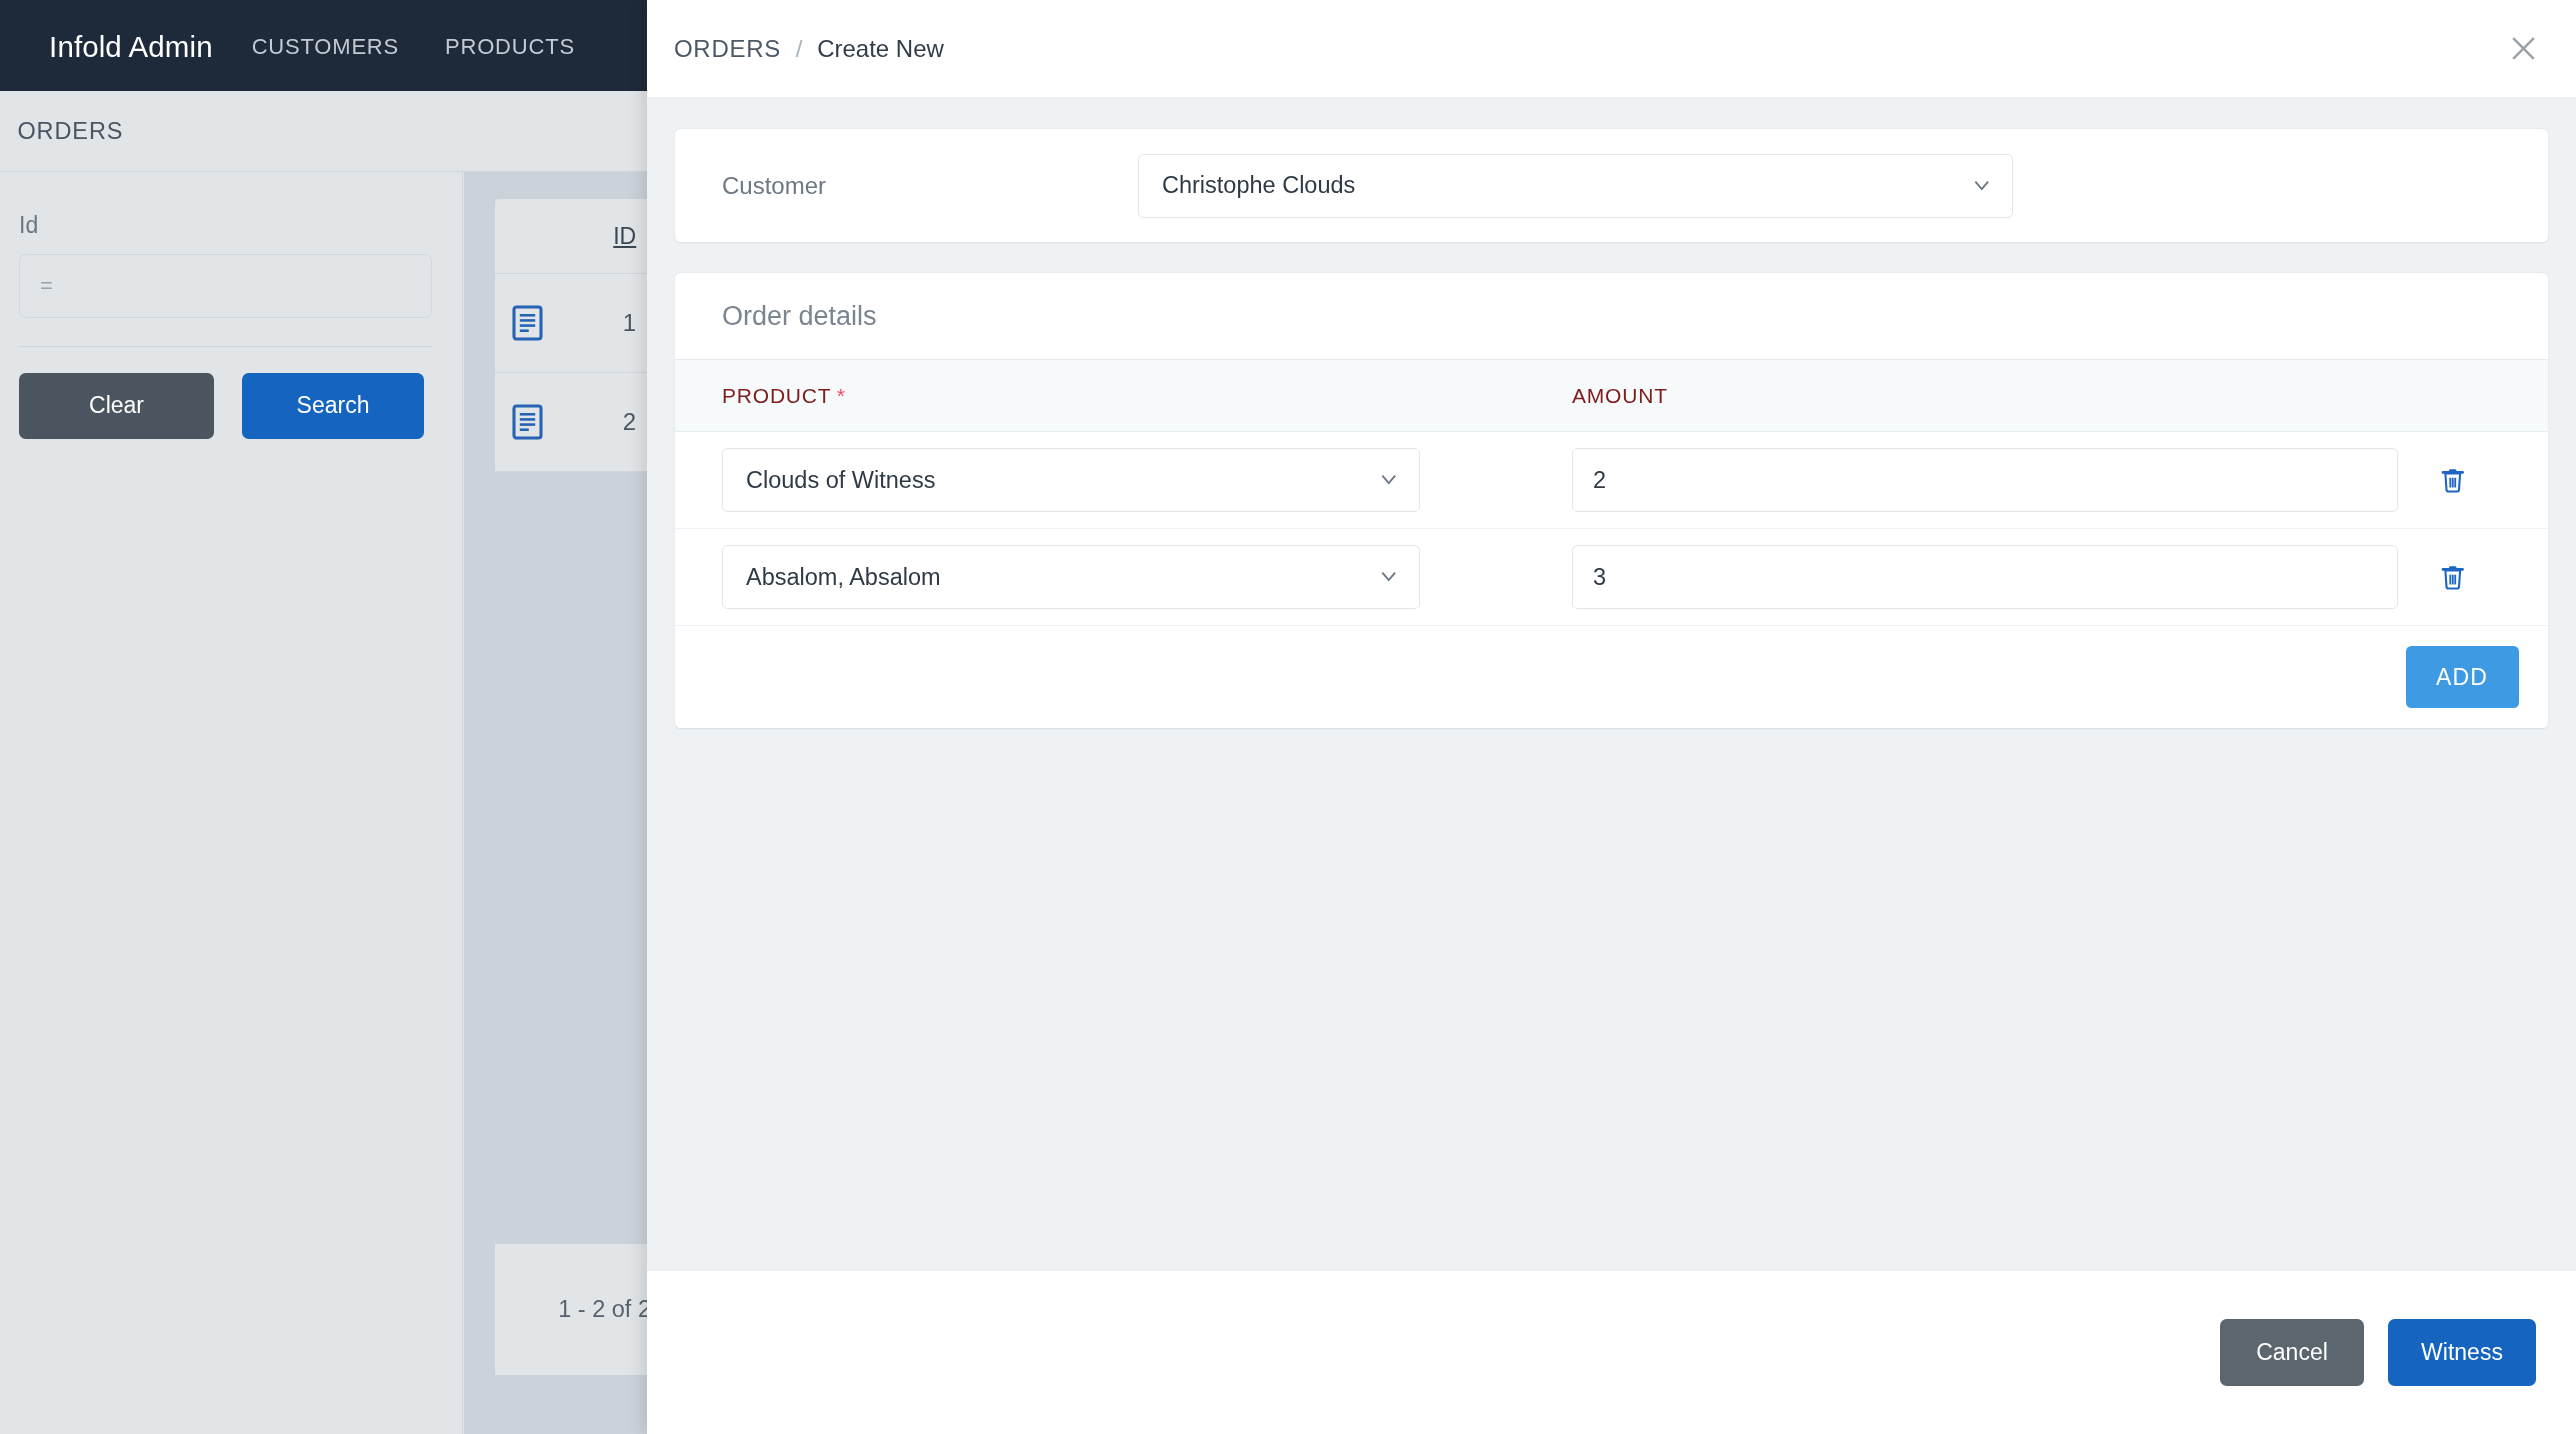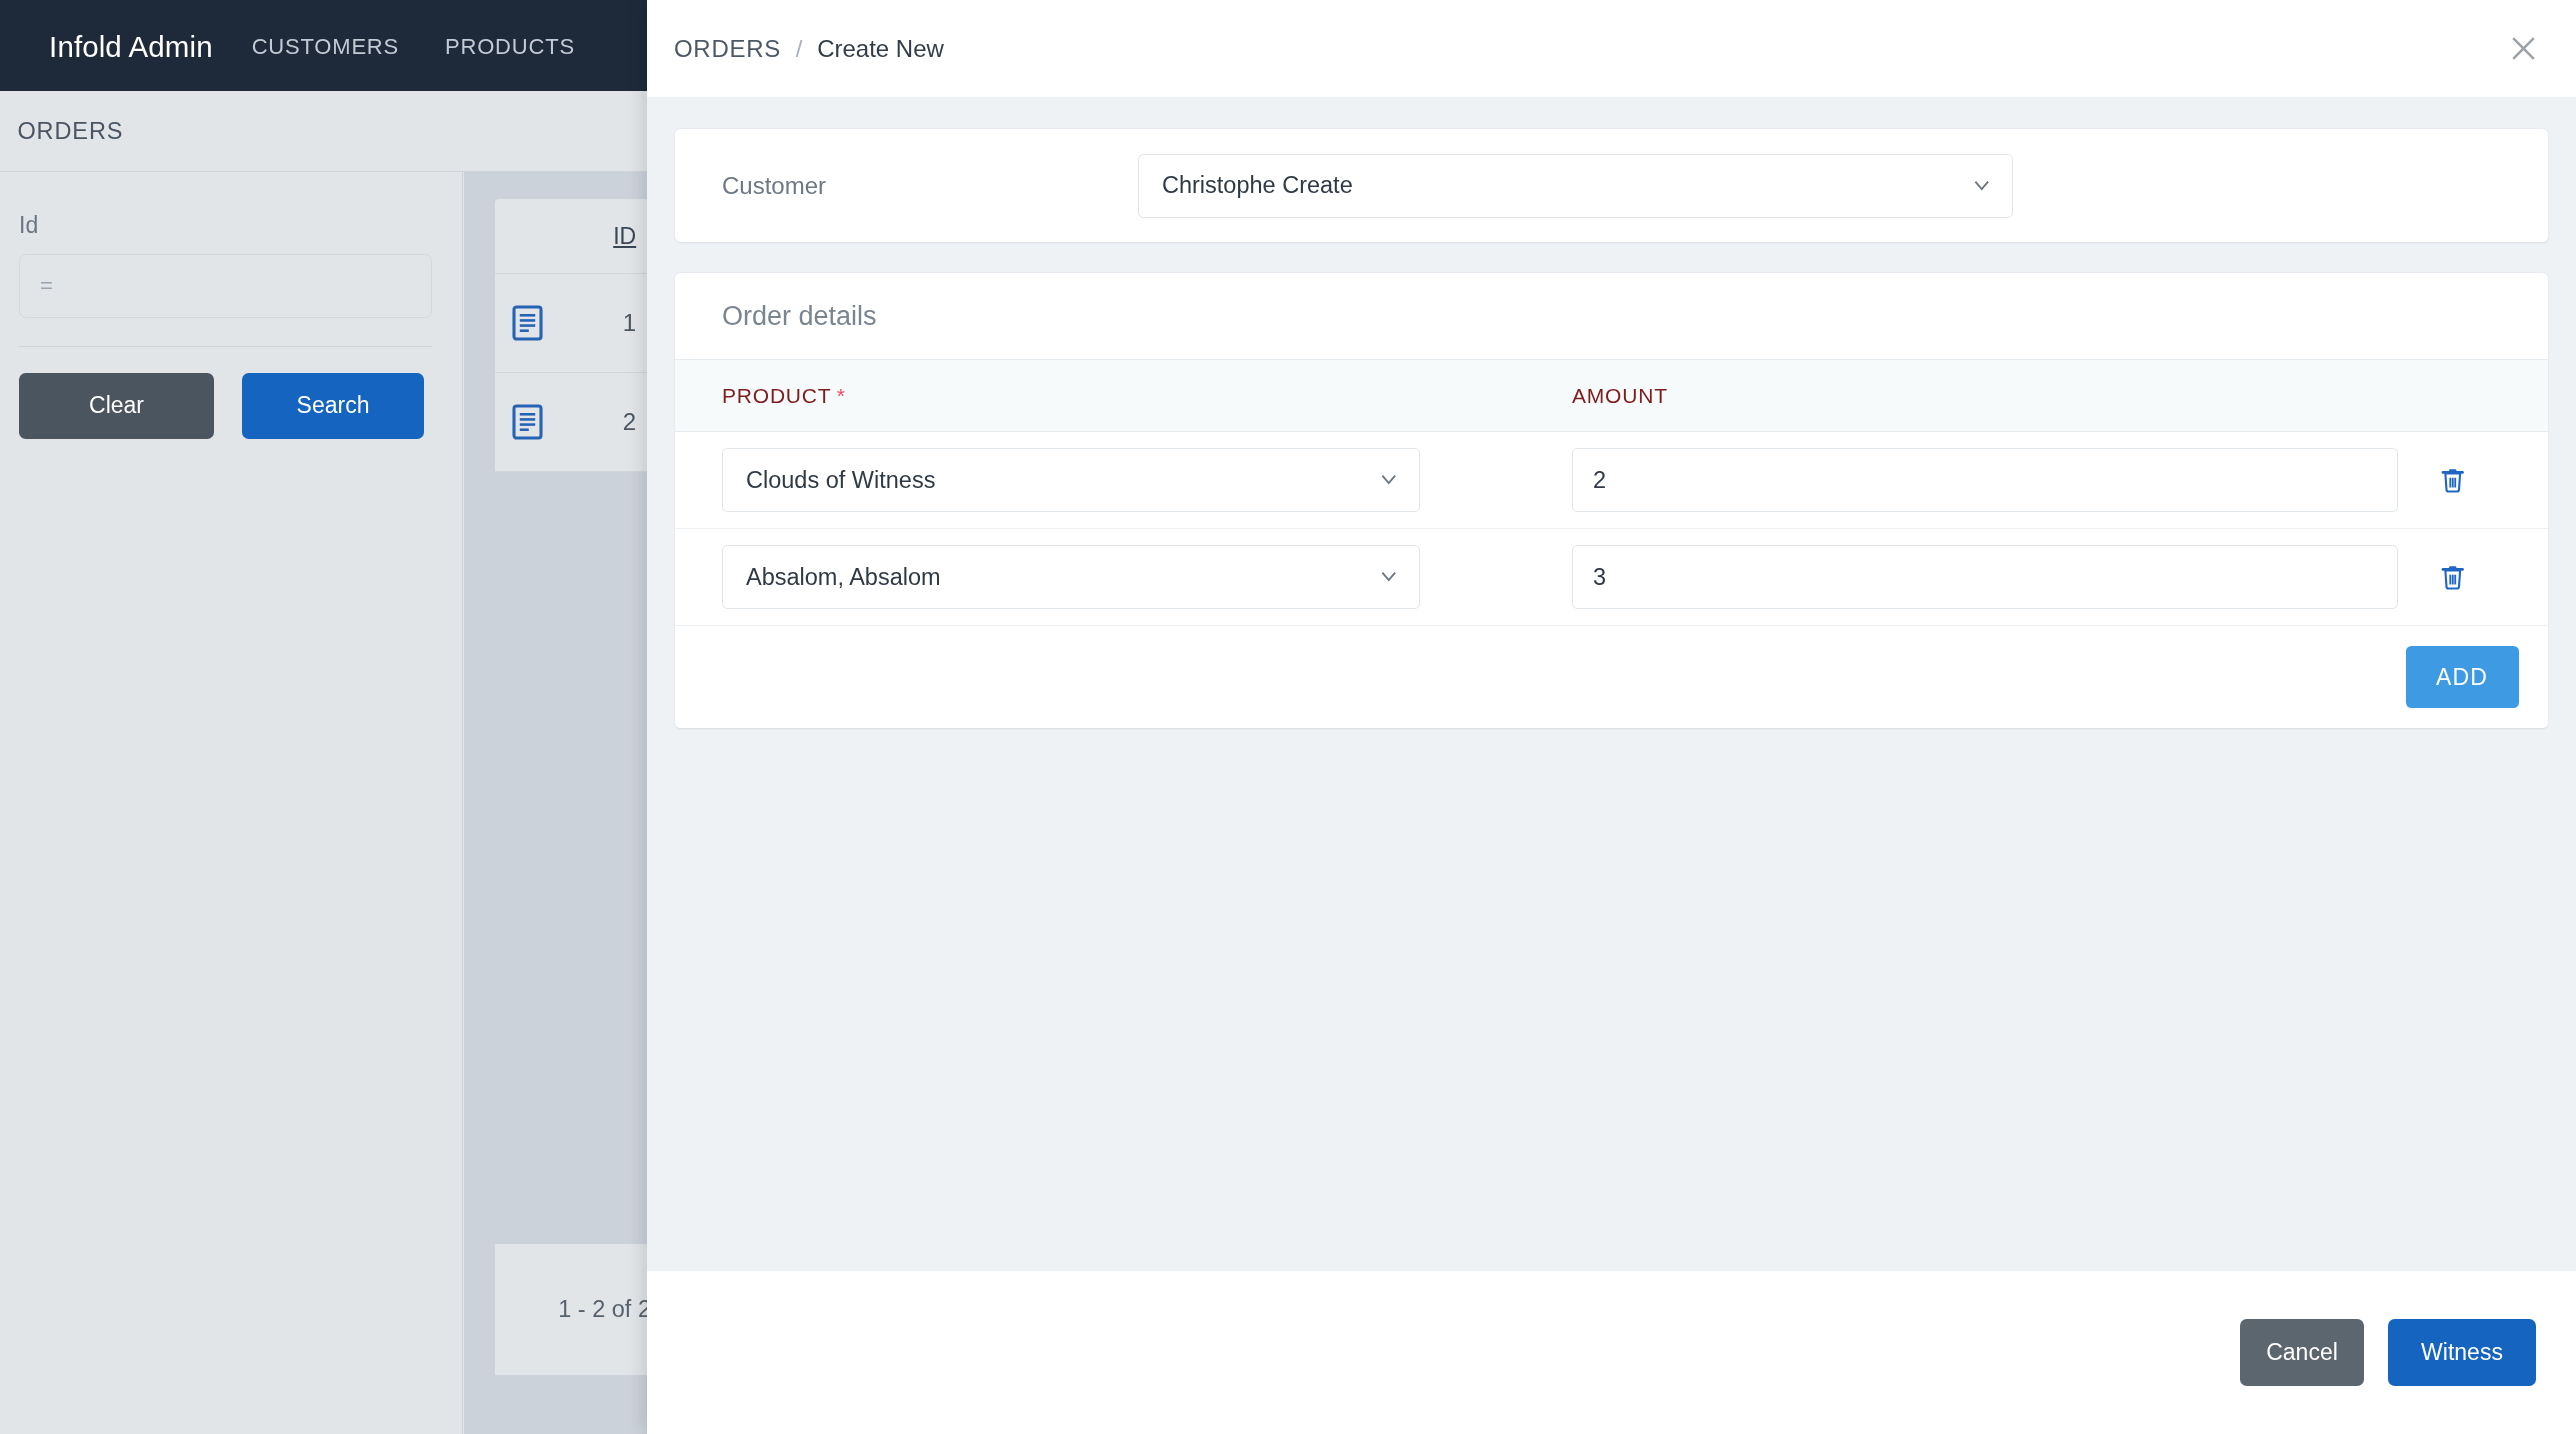--- a/index.html
+++ b/index.html
@@ -281,21 +281,21 @@
   
   #modal-footer {
     flex: none;
     height: 163px;
     background: #ffffff;
     display: flex; align-items: center; justify-content: flex-end;
     gap: 24px;
     padding-right: 40px;
   }
   #cancel-btn {
-    width: 124px; height: 67px;
+    width: 144px; height: 67px;
     background: #5c666f; color: #ffffff;
   }
   #create-btn {
     width: 148px; height: 67px;
     background: #1565c0; color: #ffffff;
   }
 </style>
 </head>
 <body>
 
@@ -376,21 +376,21 @@
         <line x1="20" y1="4" x2="4" y2="20" stroke="#9aa1a8" stroke-width="1.9"></line>
       </svg>
     </button>
   </div>
 
   <div id="modal-body">
 
     <div class="card" id="customer-card">
       <span id="customer-label">Customer</span>
       <div class="select-box" id="customer-select">
-        <span class="select-value">Christophe Create</span>
+        <span class="select-value">Christophe Clouds</span>
         <span class="chev">
           <svg width="25.5" height="25.5" viewBox="0 0 24 24" fill="none">
             <polyline points="6,9 12,16 18,9" stroke="#6d7884" stroke-width="1.8" fill="none"></polyline>
           </svg>
         </span>
       </div>
     </div>
 
     <div class="card" id="details-card">
 

